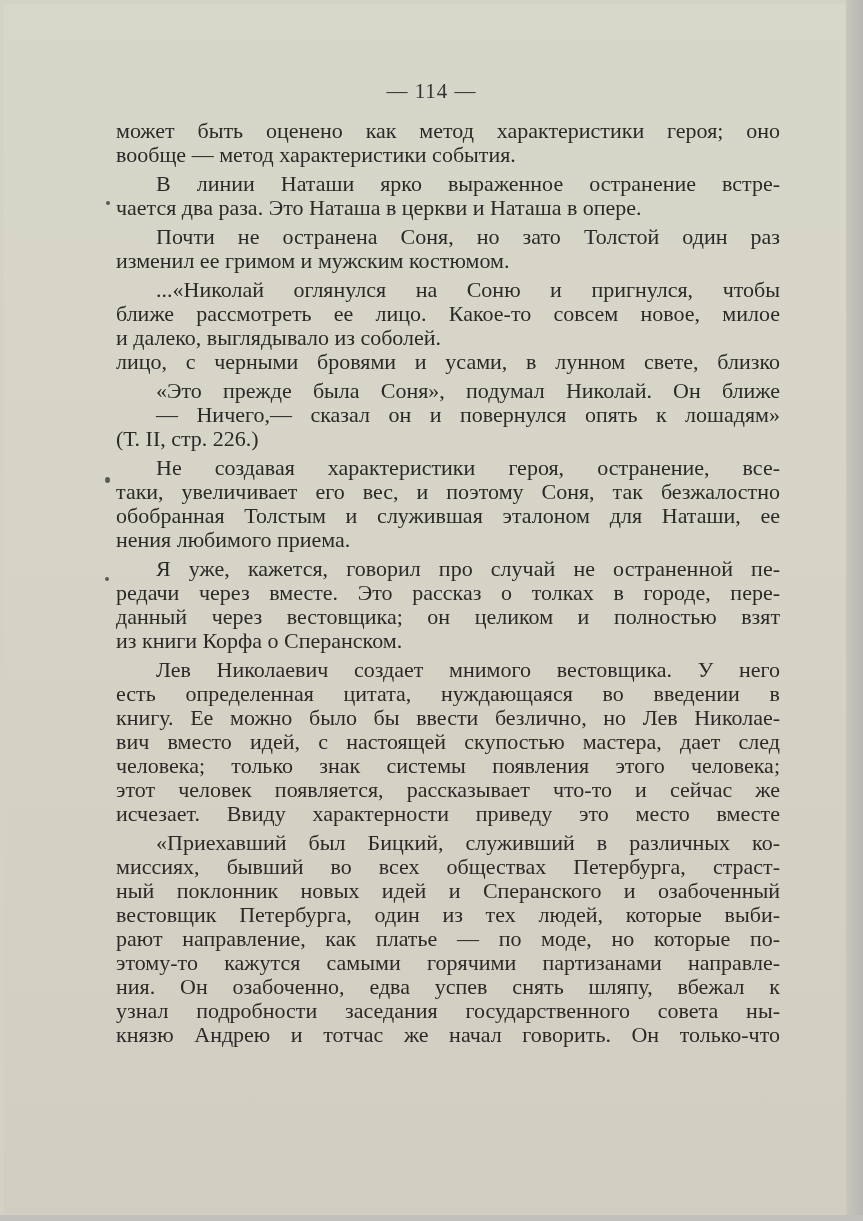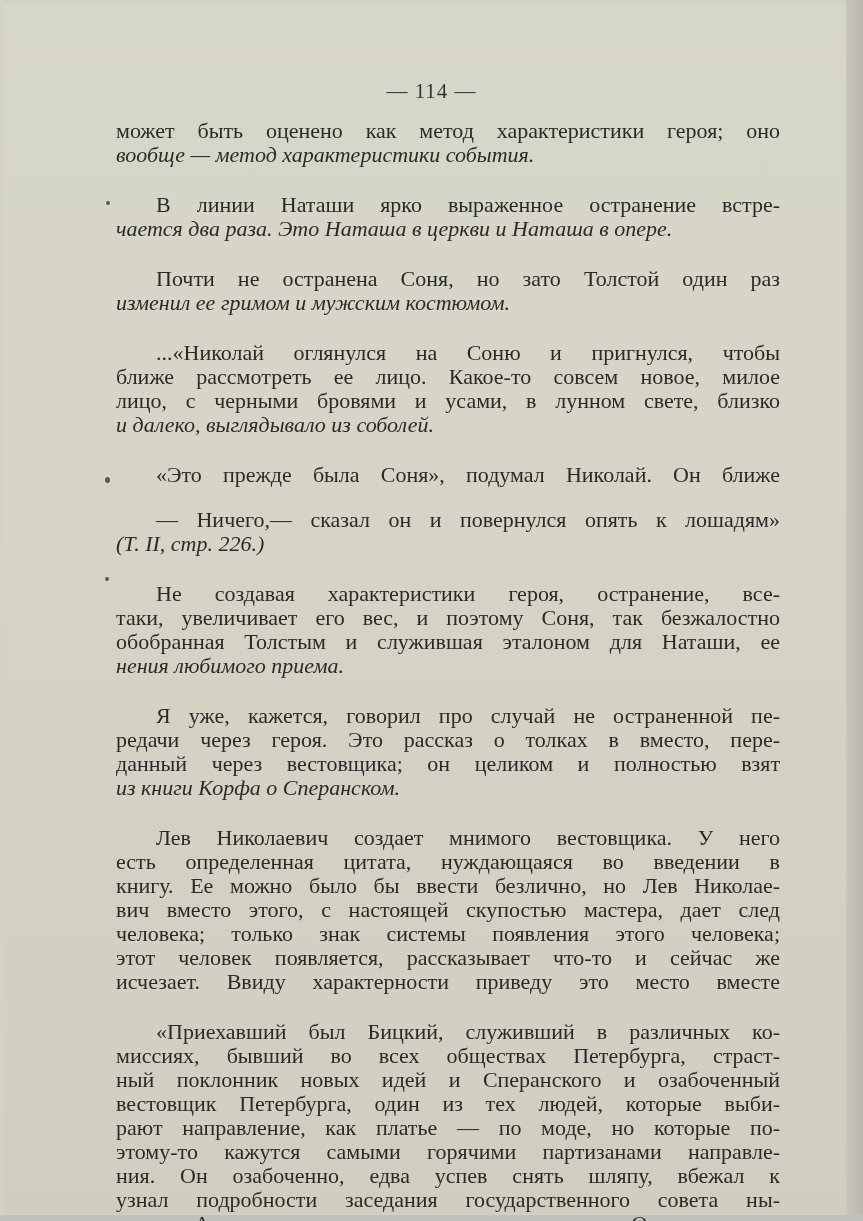--- a/index.html
+++ b/index.html
@@ -30,22 +30,22 @@
   }
   .text {
     position:absolute; left:116px; top:119px; width:664px;
     font-size:22px; line-height:24px;
   }
   .line {
     display:block; white-space:nowrap;
     text-align:justify; text-align-last:justify;
     height:24px; overflow:visible;
   }
-  .line.last { text-align-last:left;font-style:italic; }
-  .line.indent { padding-left:40px;margin-top:21px; }
+  .line.last { text-align-last:left; }
+  .line.indent { padding-left:40px; }
   .para-gap { display:block; height:5px; }
   .mark {
     position:absolute; width:5px; height:5px; border-radius:50%;
     background:#5a5a55;
   }
 </style>
 </head>
 <body>
 
 <div class="page"></div>
@@ -70,22 +70,22 @@
 
   <div>
     <span class="line indent">Почти не остранена Соня, но зато Толстой один раз</span>
     <span class="line last">изменил ее гримом и мужским костюмом.</span>
   </div>
   <span class="para-gap"></span>
 
   <div>
     <span class="line indent">...«Николай оглянулся на Соню и пригнулся, чтобы</span>
     <span class="line">ближе рассмотреть ее лицо. Какое-то совсем новое, милое</span>
+    <span class="line last">и далеко, выглядывало из соболей.</span>
     <span class="line">лицо, с черными бровями и усами, в лунном свете, близко</span>
-    <span class="line last">и далеко, выглядывало из соболей.</span>
   </div>
   <span class="para-gap"></span>
 
   <div>
     <span class="line indent">«Это прежде была Соня», подумал Николай. Он ближе</span>
   </div>
 
 
   <div>
     <span class="line indent">— Ничего,— сказал он и повернулся опять к лошадям»</span>
@@ -96,31 +96,31 @@
   <div>
     <span class="line indent">Не создавая характеристики героя, остранение, все-</span>
     <span class="line">таки, увеличивает его вес, и поэтому Соня, так безжалостно</span>
     <span class="line">обобранная Толстым и служившая эталоном для Наташи, ее</span>
     <span class="line last">нения любимого приема.</span>
   </div>
   <span class="para-gap"></span>
 
   <div>
     <span class="line indent">Я уже, кажется, говорил про случай не остраненной пе-</span>
-    <span class="line">редачи через героя. Это рассказ о толках в вместо, пере-</span>
+    <span class="line">редачи через вместе. Это рассказ о толках в городе, пере-</span>
     <span class="line">данный через вестовщика; он целиком и полностью взят</span>
     <span class="line last">из книги Корфа о Сперанском.</span>
   </div>
   <span class="para-gap"></span>
 
   <div>
     <span class="line indent">Лев Николаевич создает мнимого вестовщика. У него</span>
     <span class="line">есть определенная цитата, нуждающаяся во введении в</span>
     <span class="line">книгу. Ее можно было бы ввести безлично, но Лев Николае-</span>
-    <span class="line">вич вместо этого, с настоящей скупостью мастера, дает след</span>
+    <span class="line">вич вместо идей, с настоящей скупостью мастера, дает след</span>
     <span class="line">человека; только знак системы появления этого человека;</span>
     <span class="line">этот человек появляется, рассказывает что-то и сейчас же</span>
     <span class="line">исчезает. Ввиду характерности приведу это место вместе</span>
   </div>
   <span class="para-gap"></span>
 
   <div>
     <span class="line indent">«Приехавший был Бицкий, служивший в различных ко-</span>
     <span class="line">миссиях, бывший во всех обществах Петербурга, страст-</span>
     <span class="line">ный поклонник новых идей и Сперанского и озабоченный</span>

